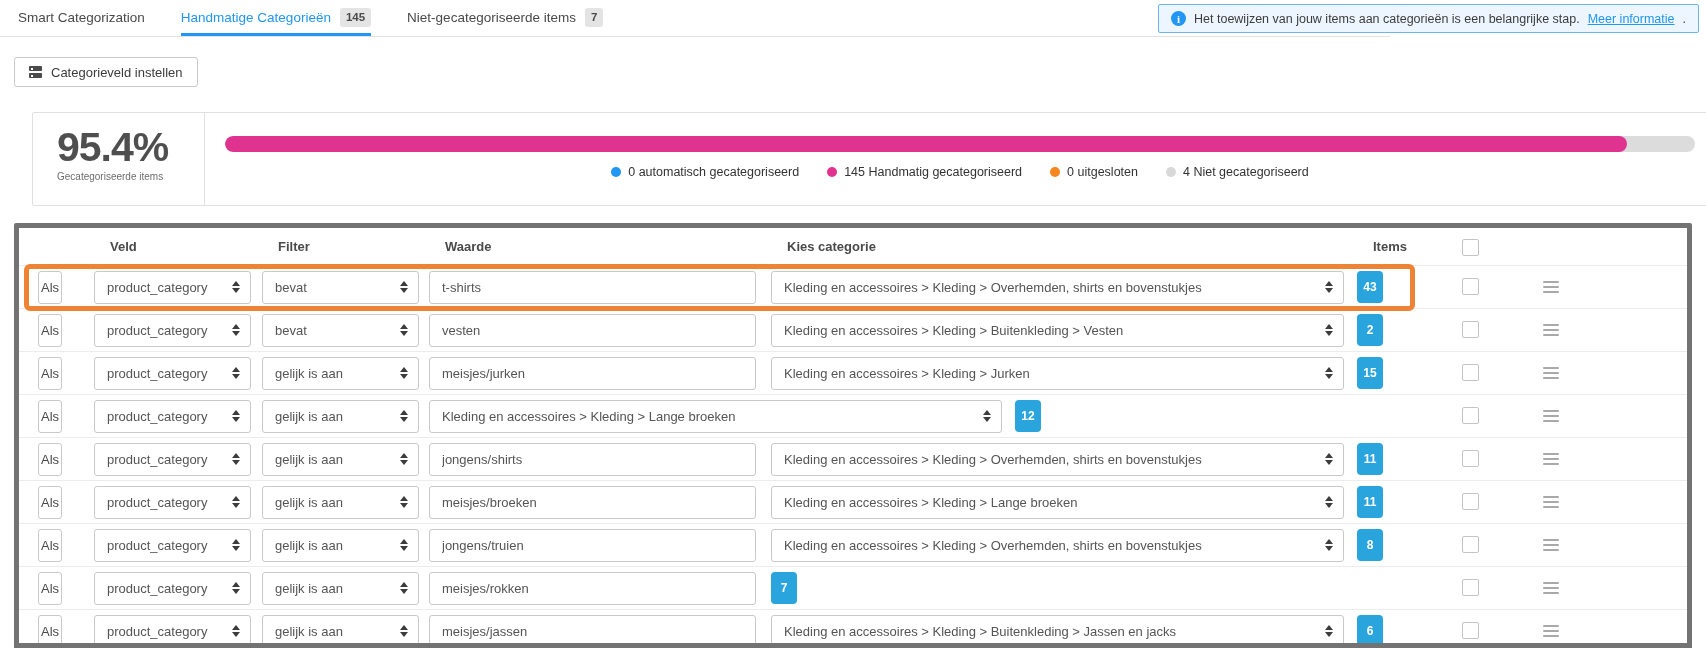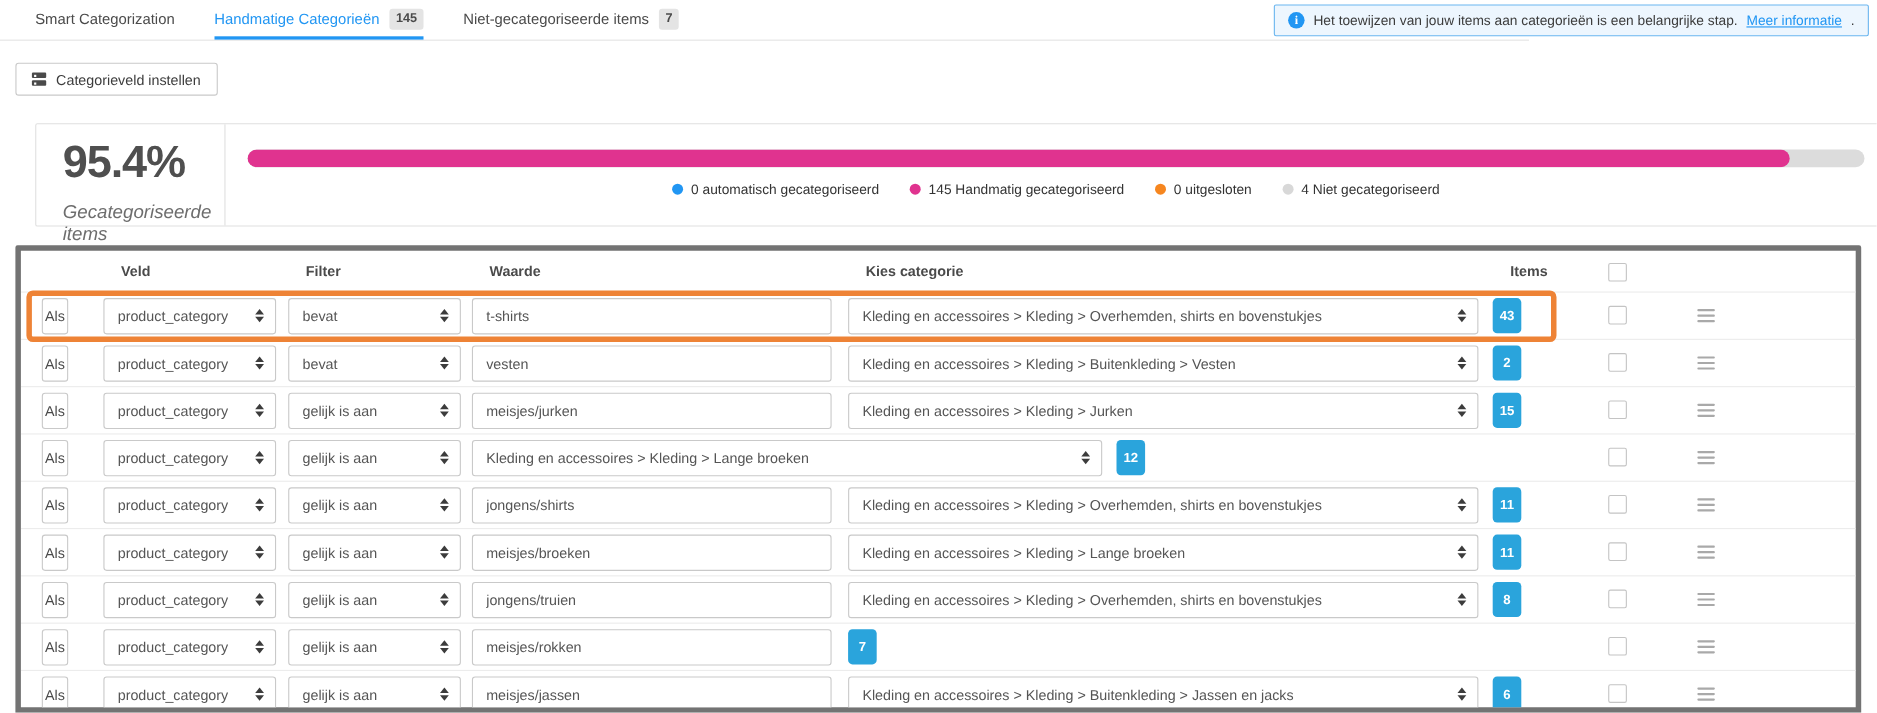--- a/index.html
+++ b/index.html
@@ -2,21 +2,21 @@
 <html style="--accent_blue: #2196f3; --badge_blue: #2aa4dc; --pink: #e0338f; --orange_highlight: #ee8336;"><head>
 <meta charset="utf-8">
 <style>
   * { margin:0; padding:0; box-sizing:border-box; }
   html,body { width:1706px; height:648px; overflow:hidden; background:#fff;
     font-family:"Liberation Sans", sans-serif; color:#444; }
   body { position:relative; }
 
   
   .tabbar { position:absolute; top:0; left:0; width:1390px; height:37px;
-    border-bottom:1px solid #e3e3e3; display:flex; align-items:stretch; padding-left:32px; background:#fff; }
+    border-bottom:1px solid #e3e3e3; display:flex; align-items:stretch; padding-left:18px; background:#fff; }
   .tab { display:flex; align-items:center; gap:9px; margin-right:36px; cursor:pointer;
     border-bottom:3px solid transparent; padding-top:2px; font-size:13.5px; color:#4a4a4a; white-space:nowrap; }
   .tab.active { color:var(--accent_blue,#2196f3); border-bottom-color:var(--accent_blue,#2196f3); }
   .tab-badge { background:#e4e4e4; color:#4a4a4a; font-size:11.5px; line-height:1;
     padding:4px 6px; border-radius:3px; font-weight:bold; }
 
   .info-banner { position:absolute; top:4px; right:7px; height:29px; display:flex; align-items:center;
     gap:8px; padding:0 12px; border:1px solid #6ab5ef; background:#edf6fe; border-radius:2px;
     font-size:12.5px; color:#3c3c3c; white-space:nowrap; }
   .info-icon { width:15px; height:15px; border-radius:50%; background:var(--accent_blue,#2196f3);
@@ -30,21 +30,21 @@
     font-size:13px; color:#3c3c3c; cursor:pointer; }
   .rows-icon { display:flex; flex-direction:column; gap:2px; }
   .rows-icon i { display:block; width:13px; height:5px; background:#4a4a4a; border-radius:1px; position:relative; }
   .rows-icon i::before { content:""; position:absolute; left:2px; top:1.5px; width:2px; height:2px; background:#fff; }
 
   
   .stats { position:absolute; top:112px; left:32px; width:1678px; height:94px;
     border:1px solid #e0e0e0; border-radius:2px; display:flex; background:#fff; }
   .stats-left { width:172px; border-right:1px solid #e0e0e0; padding:12px 0 0 24px; flex:0 0 auto; }
   .pct { font-size:41px; font-weight:bold; color:#4f4f4f; letter-spacing:-1px; line-height:1.1; }
-  .pct-label { font-size:17px; color:#6d6d6d; margin-top:13px;font-style:italic; }
+  .pct-label { font-size:10px; color:#6d6d6d; margin-top:1px; }
   .stats-right { flex:1; padding:23px 14px 0 20px; }
   .progress { height:16px; background:#dcdcdc; border-radius:8px; overflow:hidden; }
   .progress-fill { height:100%; width:0; background:var(--pink,#e0338f); border-radius:8px; }
   .legend { display:flex; justify-content:center; gap:28px; margin-top:13px;
     font-size:12.5px; color:#333; }
   .legend-item { display:flex; align-items:center; gap:7px; white-space:nowrap; }
   .legend-dot { width:10px; height:10px; border-radius:50%; flex:0 0 auto; }
 
   
   .rules { position:absolute; top:223px; left:14px; width:1678px; height:425px;

